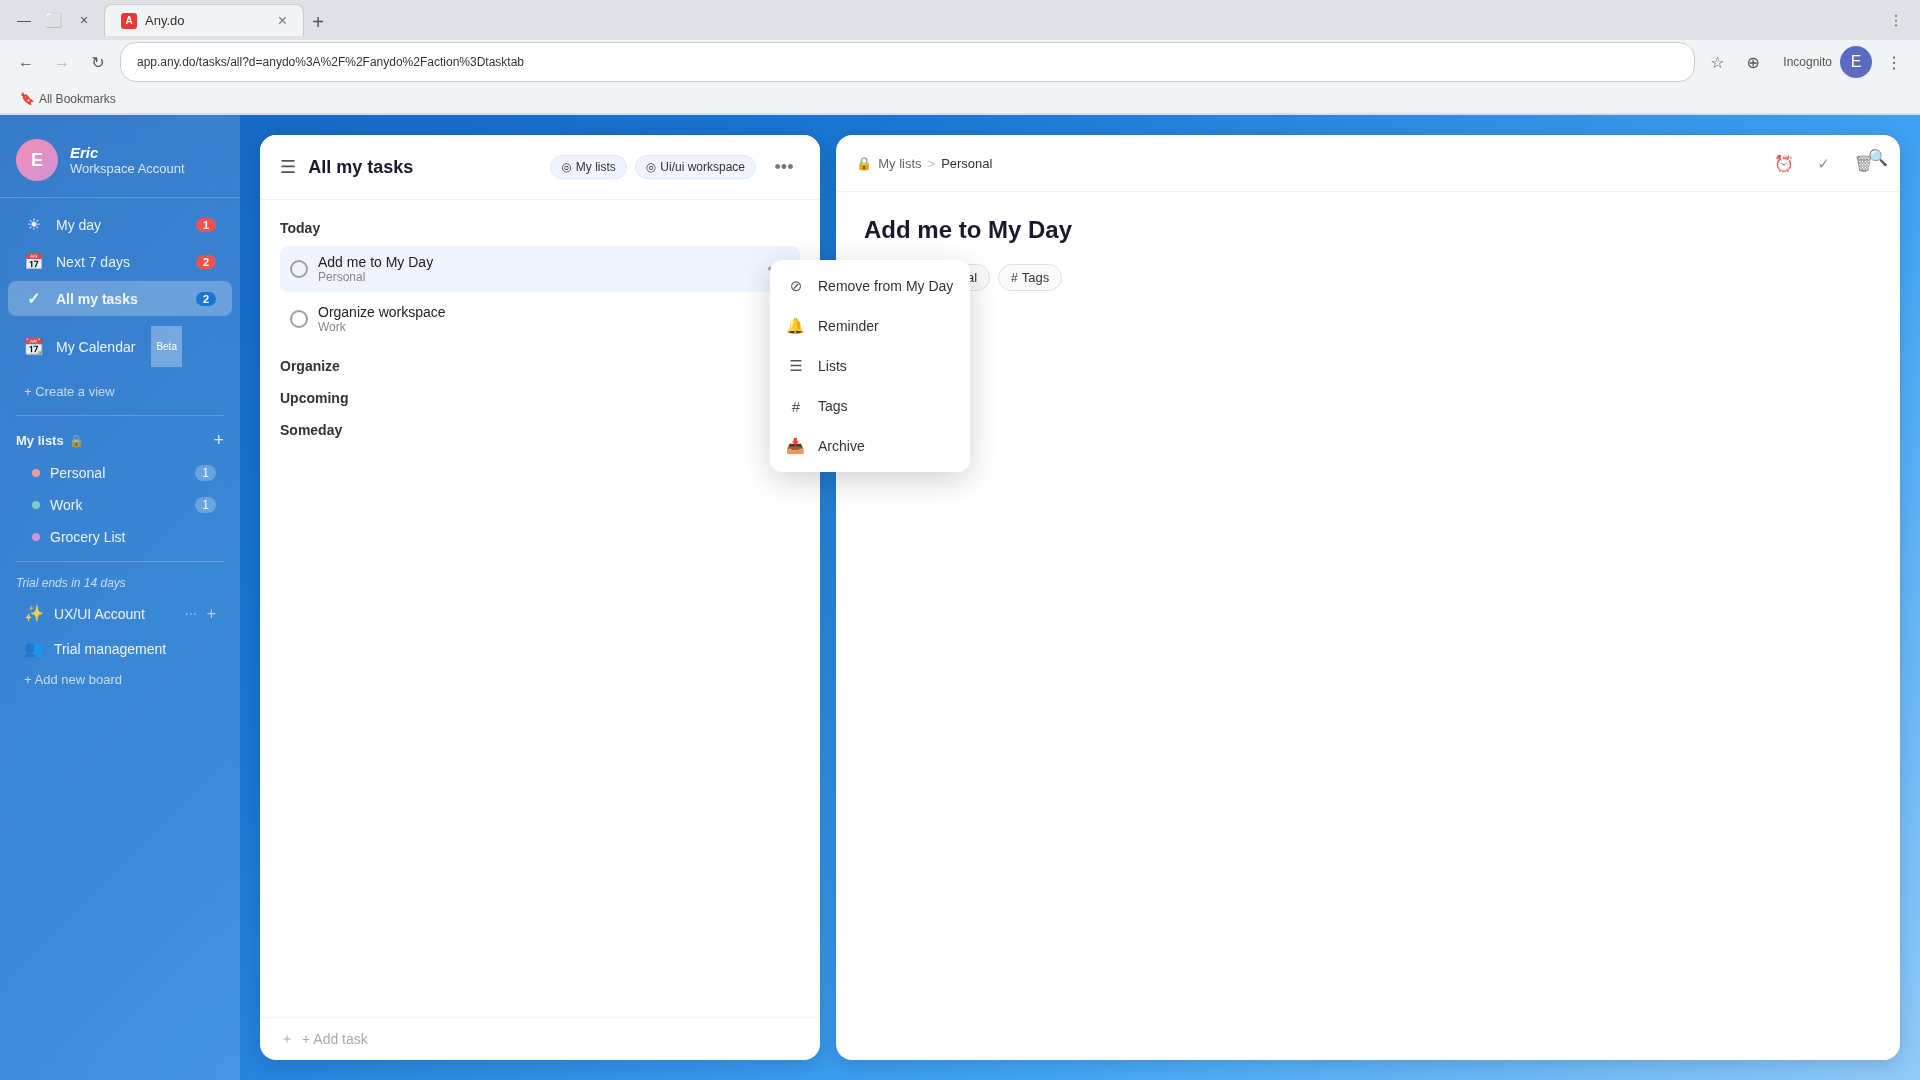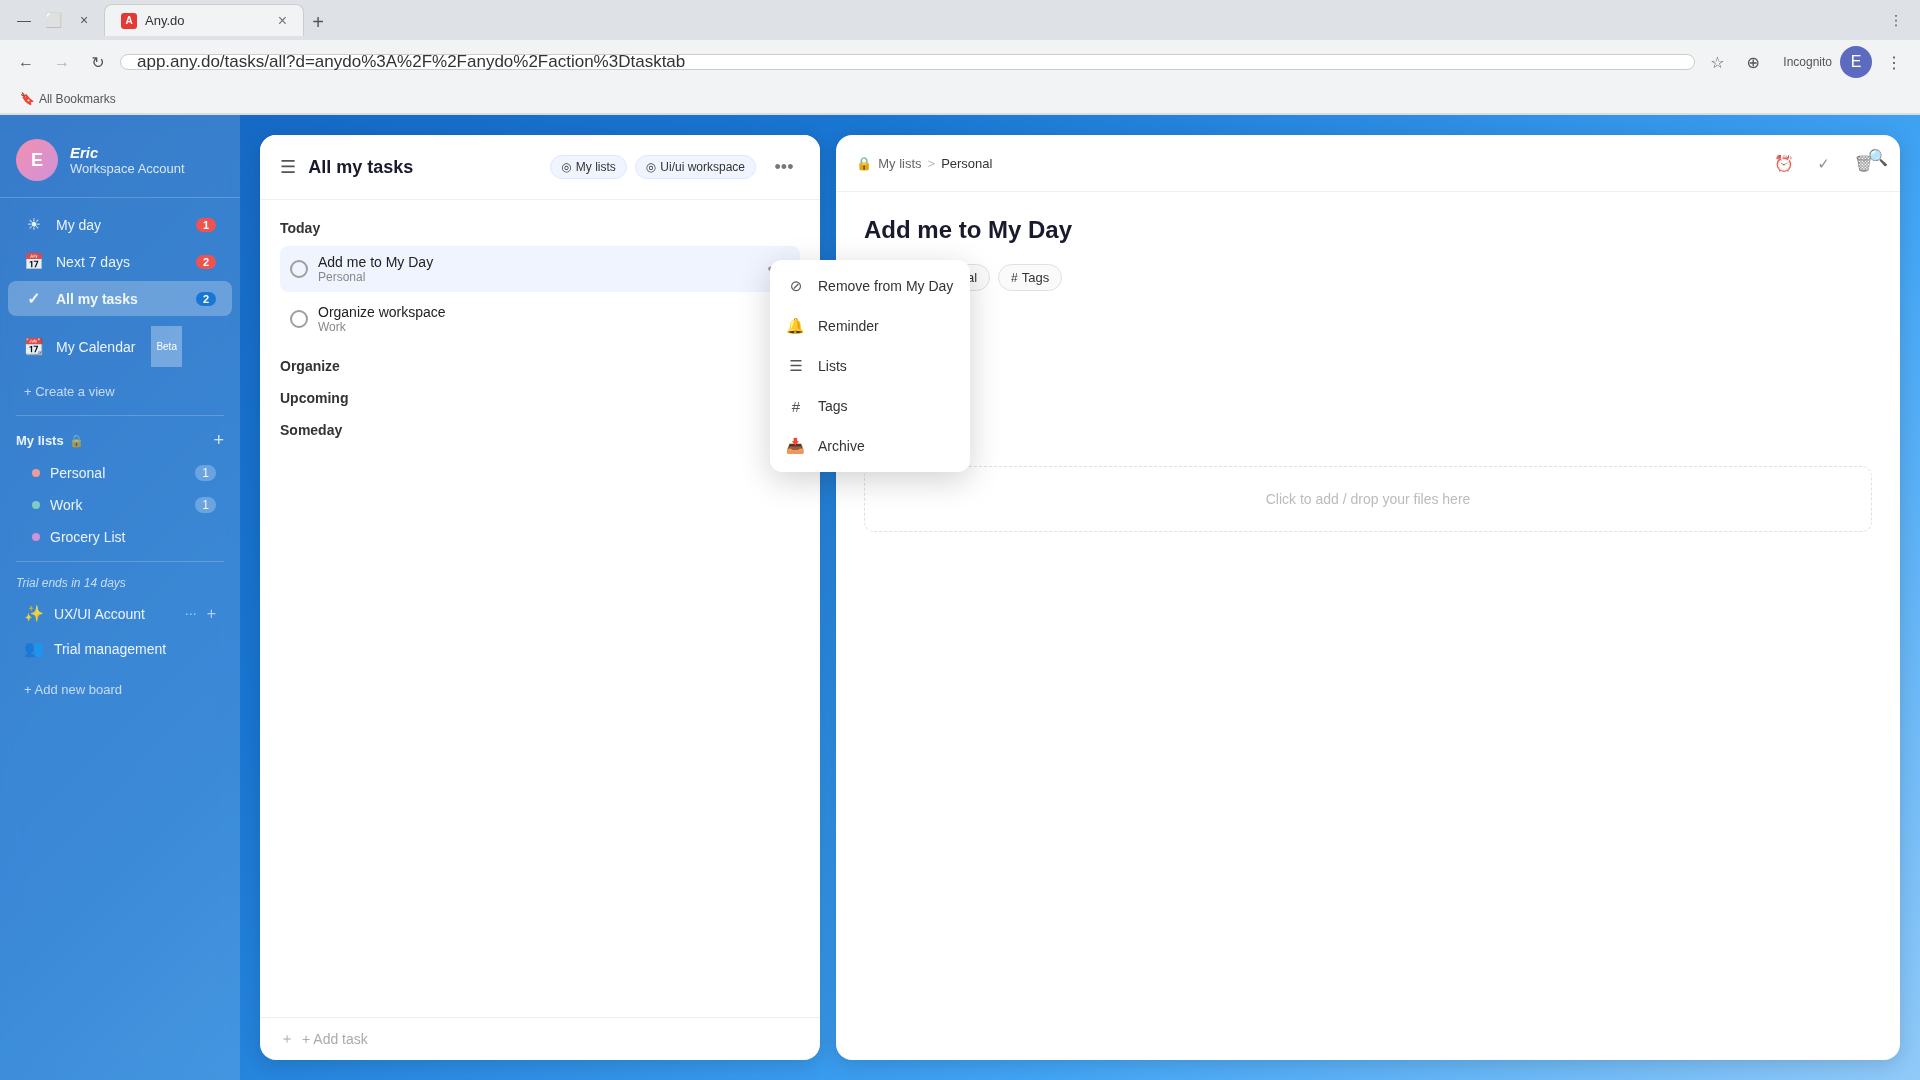--- a/index.html
+++ b/index.html
@@ -112,28 +112,28 @@
       color: #555;
       cursor: pointer;
       font-size: 16px;
       display: flex;
       align-items: center;
       justify-content: center;
       border-radius: 50%;
     }
     .address-bar {
       flex: 1;
-      height: 16px;
+      height: 40px;
       background: white;
       border-radius: 16px;
       border: 1px solid #ccc;
       display: flex;
       align-items: center;
       padding: 0 16px;
-      font-size: 17px;
+      font-size: 12px;
       color: #333;
     }
     .bookmarks-bar {
       padding: 4px 12px;
       background: #f1f3f4;
       font-size: 12px;
       color: #555;
       display: flex;
       align-items: center;
       gap: 8px;
@@ -301,21 +301,21 @@
     }
 
     .add-board {
       display: flex;
       align-items: center;
       gap: 8px;
       padding: 6px 16px;
       cursor: pointer;
       color: rgba(255,255,255,0.7);
       font-size: 13px;
-      margin: 10px 8px;
+      margin: 0 8px;
     }
 
     
     .main-content {
       flex: 1;
       display: flex;
       gap: 16px;
       padding: 20px;
       overflow: hidden;
       position: relative;
@@ -889,23 +889,17 @@
             <span>✨</span>
             <span>Suggest</span>
           </button>
         </div>
 
         <div class="subtask-add">
           <span>+</span>
           <span>Add a subtask</span>
         </div>
 
-        <div class="attachments-section">
-          <div class="attachments-title">ATTACHMENTS</div>
-          <div class="attachments-drop">
-            <span>Click to add / drop your files here</span>
-          </div>
-        </div>
       </div>
     </div>
 
   </div>
 </div>
 
 </body></html>

